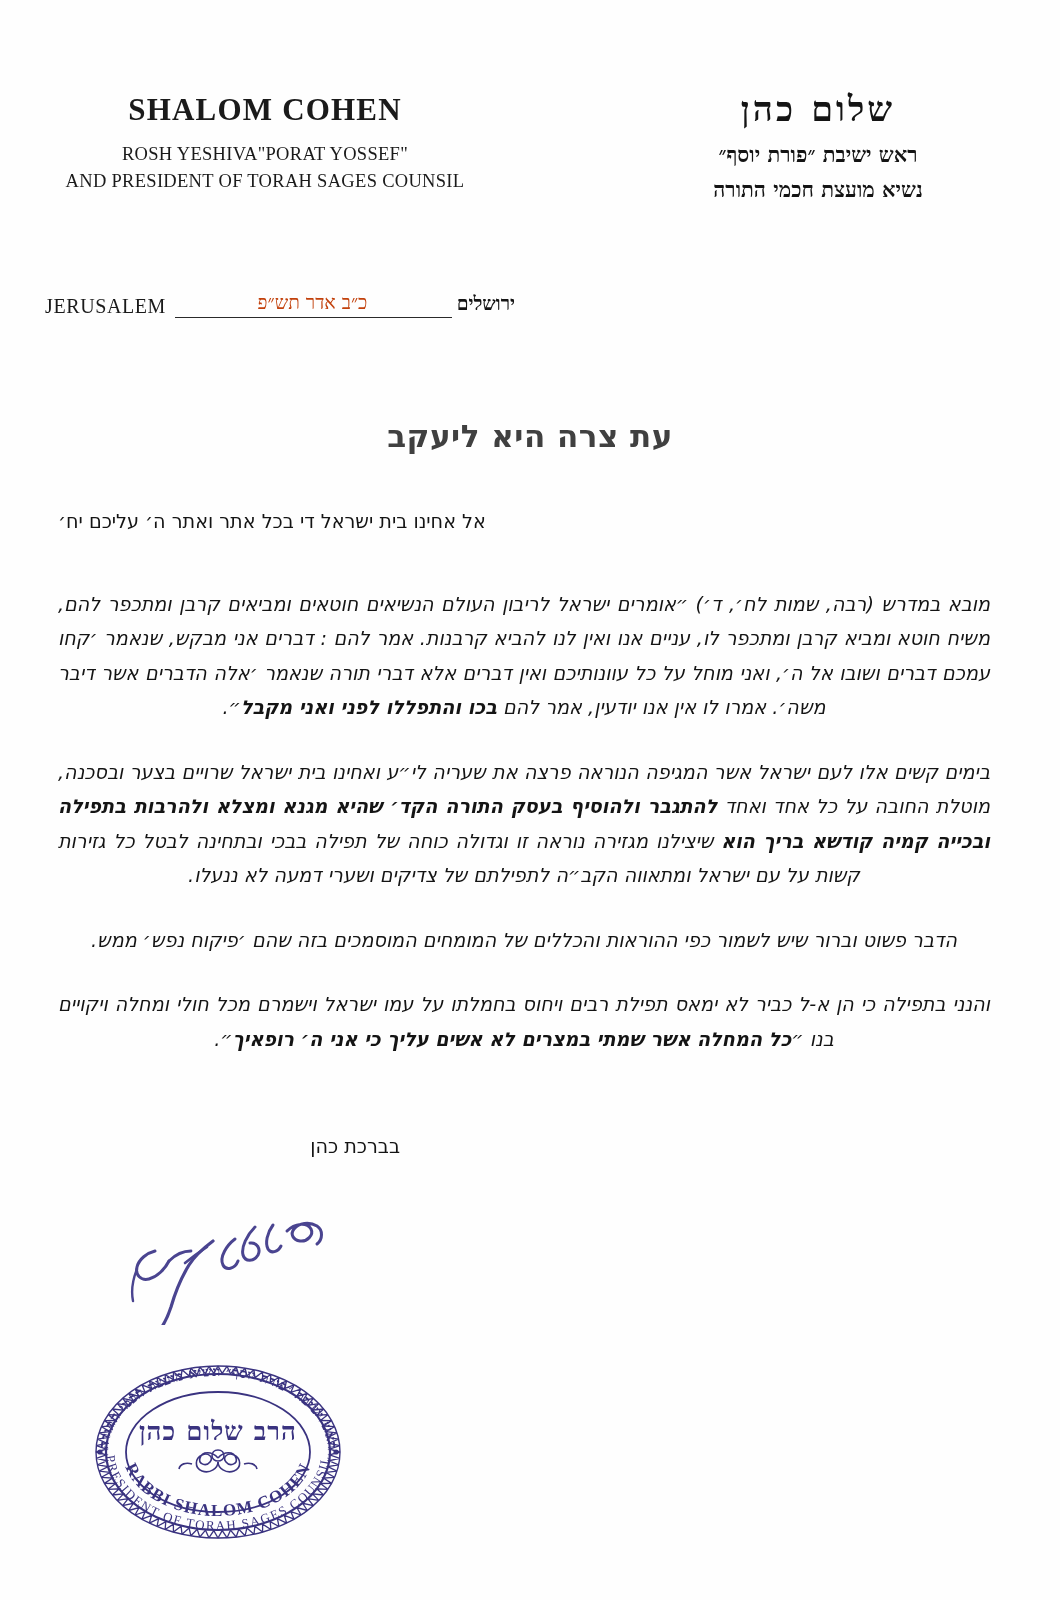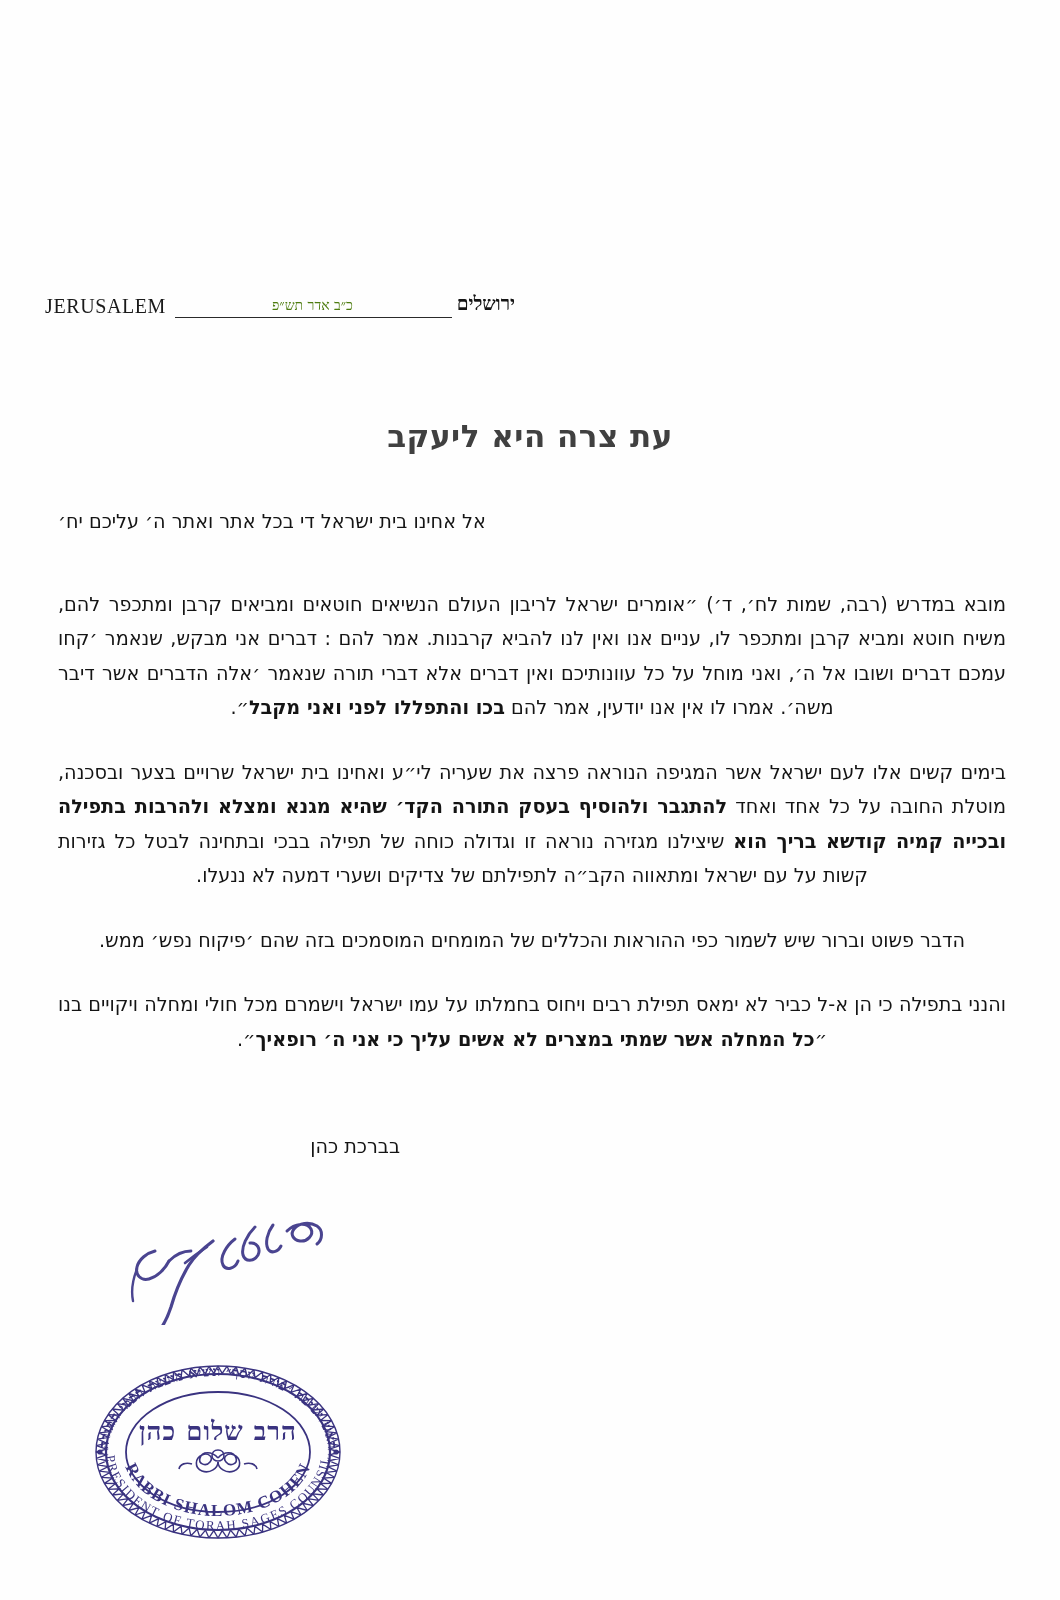--- a/index.html
+++ b/index.html
@@ -127,22 +127,22 @@
     bottom: 4px;
     border-bottom: 1.6px solid #2a2a2a;
   }
   .dl-date {
     position: absolute;
     left: 155px;
     right: 90px;
     bottom: 8px;
     text-align: center;
     font-family: "DejaVu Serif", "Liberation Serif", serif;
-    font-size: 14px;
-    color: #4d7c0f;
+    font-size: 19px;
+    color: #c2410c;
     direction: rtl;
   }
 
   
   .doc-title {
     position: absolute;
     top: 418px;
     left: 0;
     right: 0;
     text-align: center;
@@ -165,23 +165,24 @@
     font-size: 19.2px;
     line-height: 34.5px;
     color: #141414;
   }
   .salutation {
     text-align: left;
     margin: 0 0 48px 0;
     font-size: 19.2px;
   }
   .body-area p {
-    margin: 0 0 30px 0;
+    margin: 0 16px 30px 0;
     text-align: justify;
     text-align-last: center;
+    font-style: italic;
   }
   .body-area b {
     font-weight: bold;
   }
 
   
   .closing {
     position: absolute;
     top: 1135px;
     right: 0;
@@ -216,20 +217,35 @@
     width: 300px;
     height: 195px;
   }
   .stamp svg { display: block; }
 </style>
 </head>
 <body>
 
 <div class="page">
 
+  <div class="letterhead">
+
+    <div class="lh-en">
+      <div class="lh-en-name">SHALOM COHEN</div>
+      <div class="lh-en-l1">ROSH YESHIVA"PORAT YOSSEF"</div>
+      <div class="lh-en-l2">AND PRESIDENT OF TORAH SAGES COUNSIL</div>
+    </div>
+
+    <div class="lh-he">
+      <div class="lh-he-name">שלום כהן</div>
+      <div class="lh-he-l1">ראש ישיבת ״פורת יוסף״</div>
+      <div class="lh-he-l2">נשיא מועצת חכמי התורה</div>
+    </div>
+
+  </div>
 
   <div class="dateline">
     <span class="dl-en">JERUSALEM</span>
     <span class="dl-he-city">ירושלים</span>
     <span class="dl-date">כ״ב אדר תש״פ</span>
     <span class="dl-rule"></span>
   </div>
 
   <div class="doc-title">עת צרה היא ליעקב</div>
 

